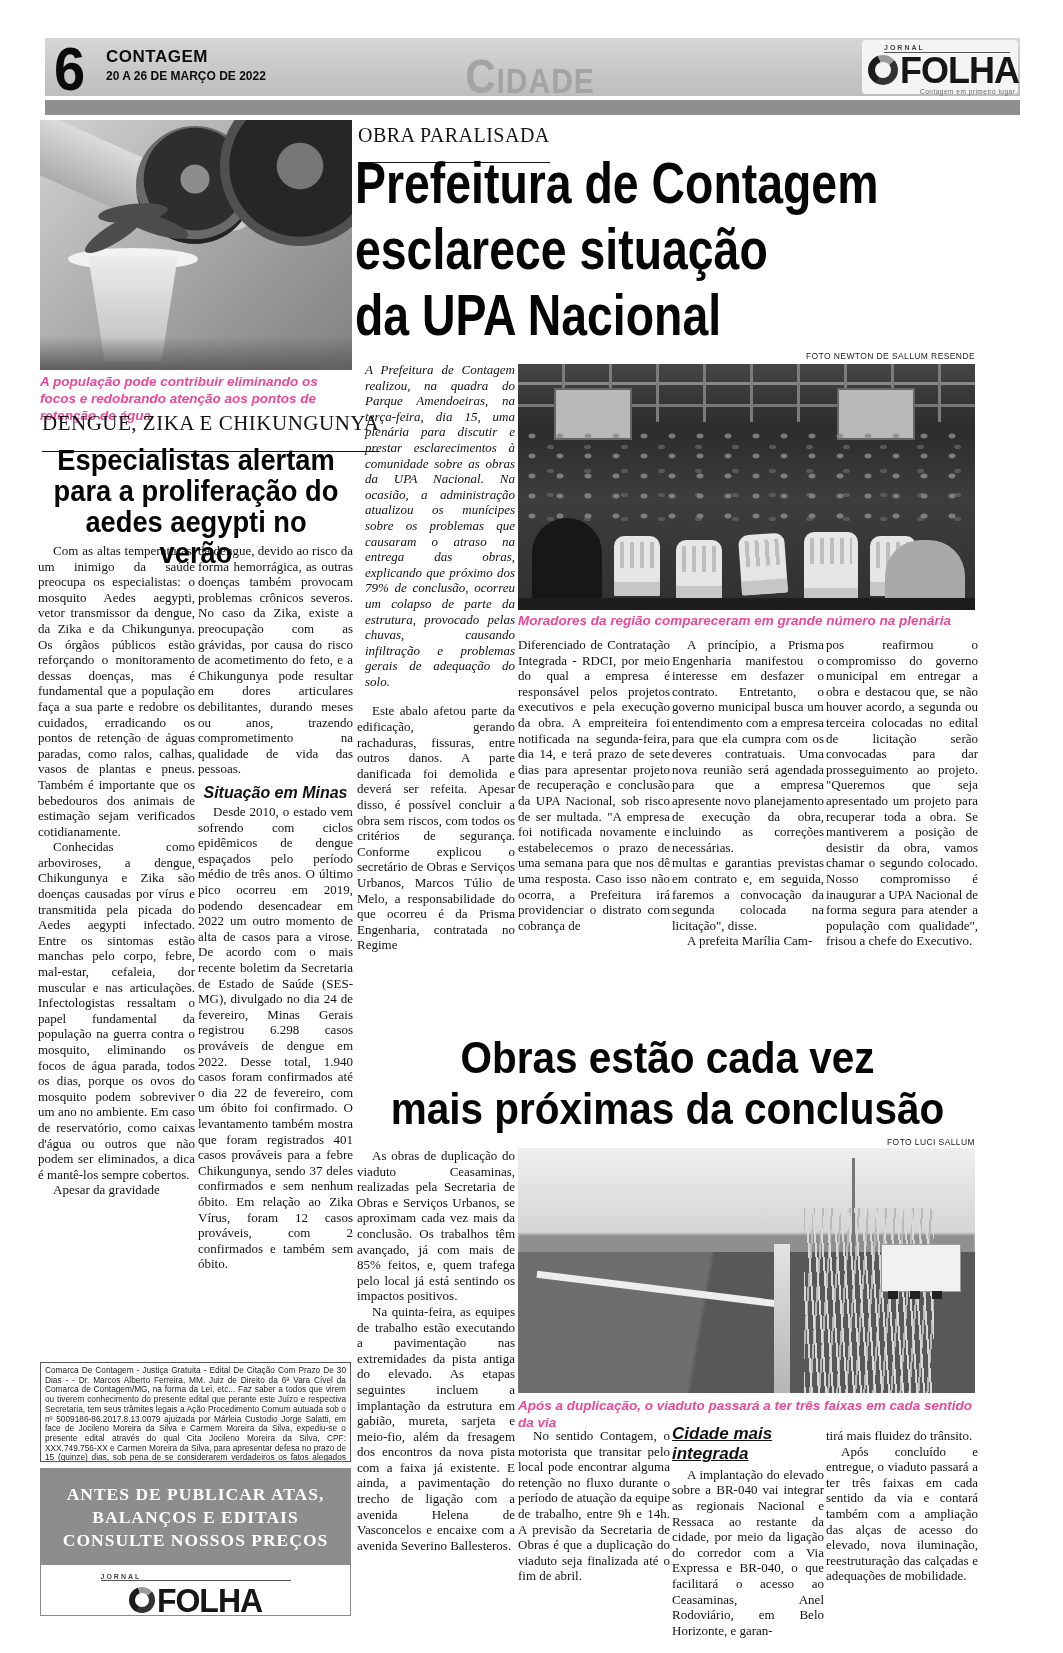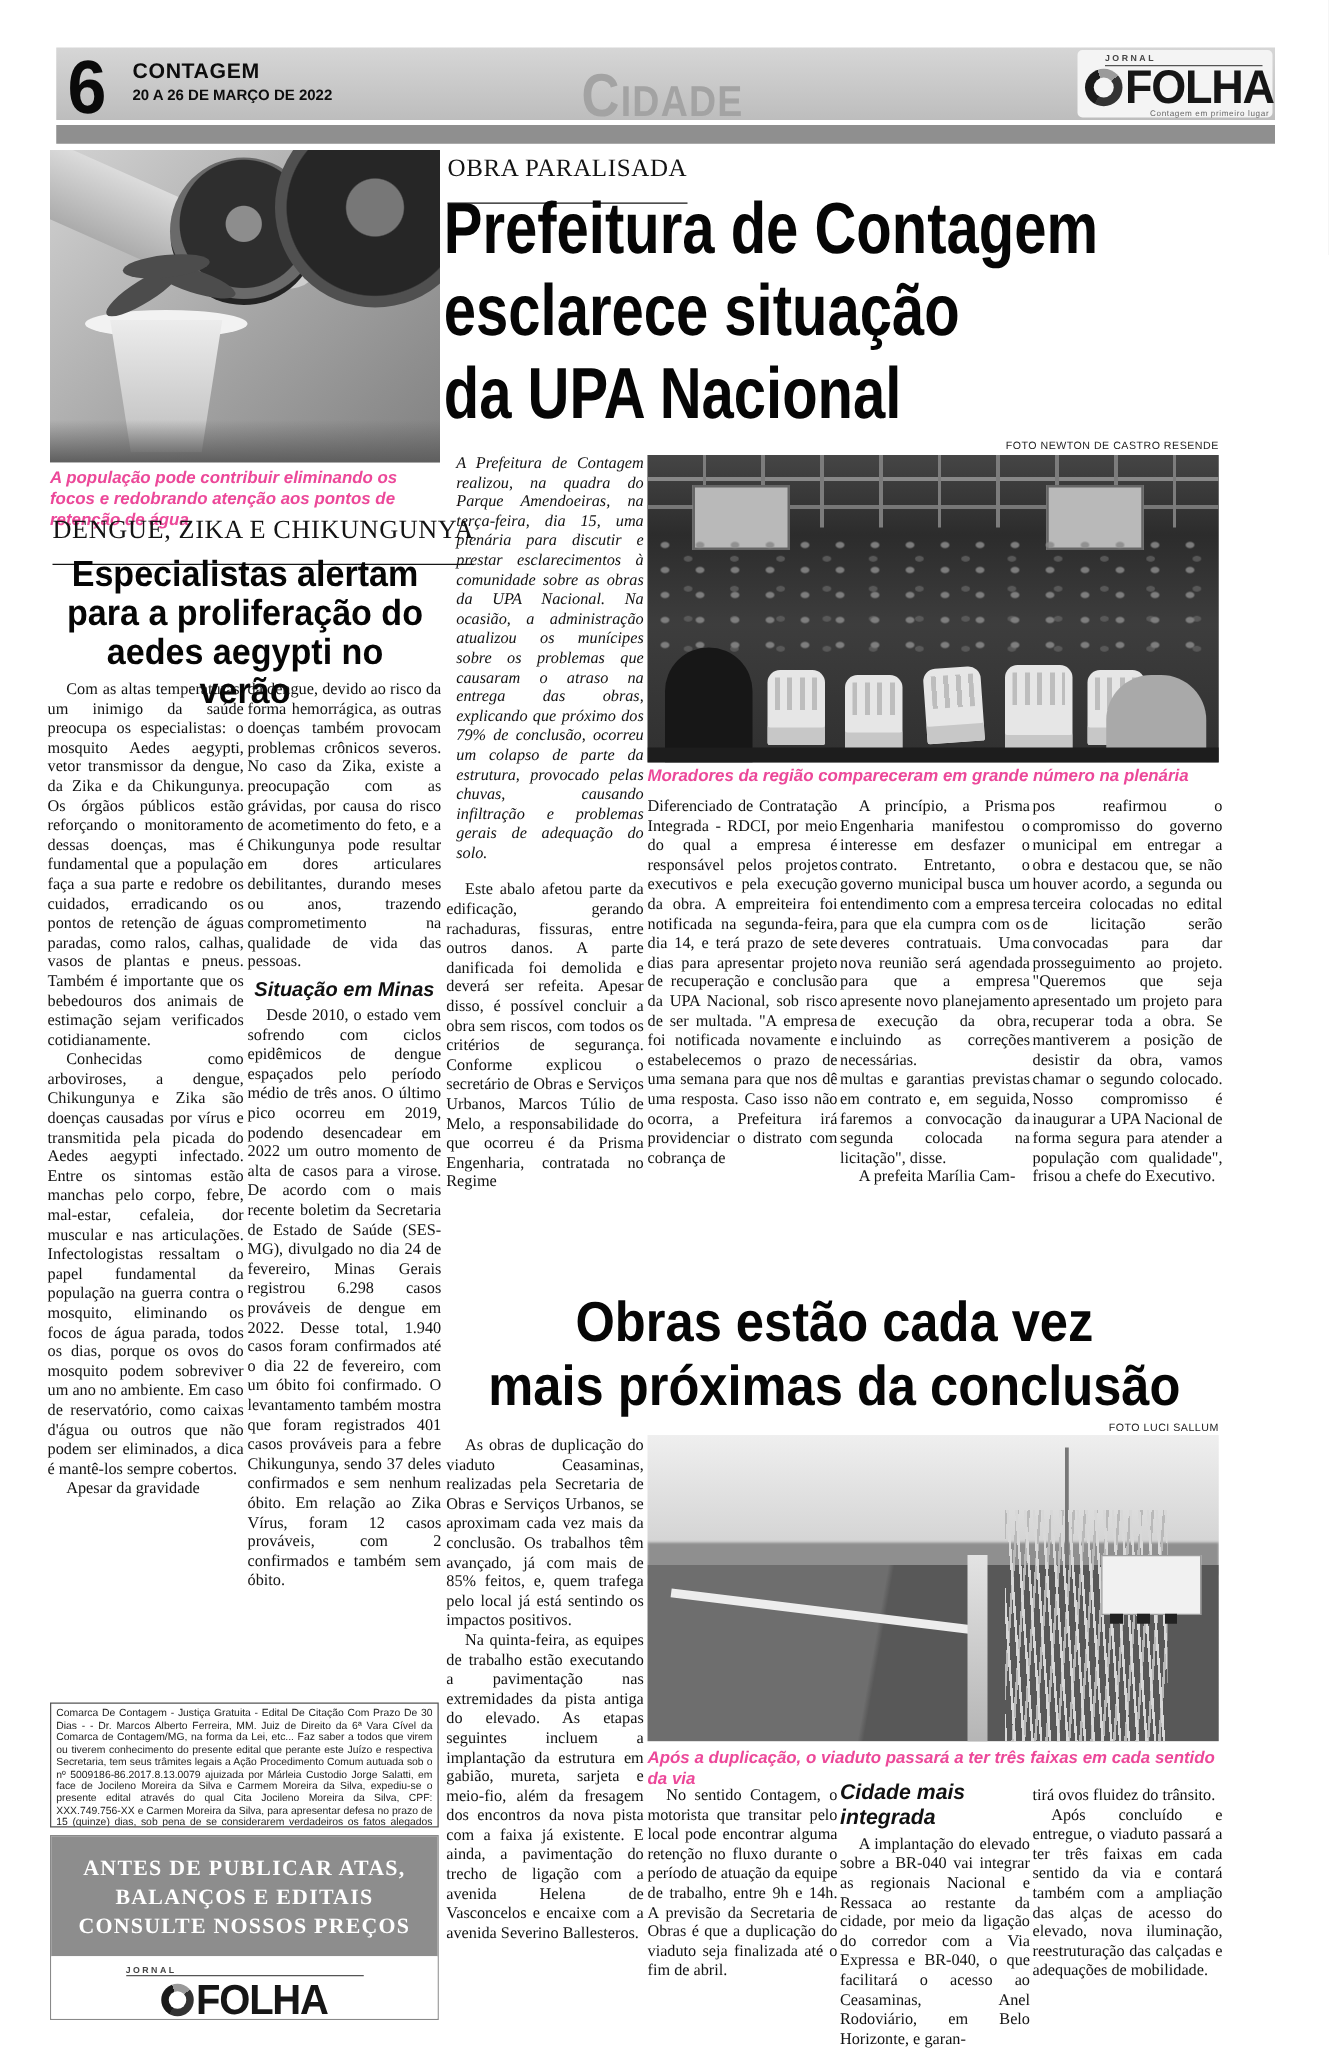--- a/index.html
+++ b/index.html
@@ -178,21 +178,21 @@
   </div>
 
   <div class="abs" style="left:358px;top:124px;">
     <span class="kicker" style="font-size:20px;">OBRA PARALISADA</span>
   </div>
   <div class="abs headline" style="left:355px;top:150px;width:780px;font-size:58px;line-height:66px;transform:scaleX(.8);transform-origin:left top;">
     <div>Prefeitura de Contagem</div>
     <div>esclarece situação</div>
     <div>da UPA Nacional</div>
   </div>
-  <div class="abs credit" style="left:675px;top:351px;width:300px;">FOTO NEWTON DE CASTRO RESENDE</div>
+  <div class="abs credit" style="left:675px;top:351px;width:300px;">FOTO NEWTON DE SALLUM RESENDE</div>
 
   <div class="abs body-col" style="left:357px;top:362px;width:158px;height:623px;">
     <p class="lead-italic">A Prefeitura de Contagem realizou, na quadra do Parque Amendoeiras, na terça-feira, dia 15, uma plenária para discutir e prestar esclarecimentos à comunidade sobre as obras da UPA Nacional. Na ocasião, a administração atualizou os munícipes sobre os problemas que causaram o atraso na entrega das obras, explicando que próximo dos 79% de conclusão, ocorreu um colapso de parte da estrutura, provocado pelas chuvas, causando infiltração e problemas gerais de adequação do solo.</p>
     <p>Este abalo afetou parte da edificação, gerando rachaduras, fissuras, entre outros danos. A parte danificada foi demolida e deverá ser refeita. Apesar disso, é possível concluir a obra sem riscos, com todos os critérios de segurança. Conforme explicou o secretário de Obras e Serviços Urbanos, Marcos Túlio de Melo, a responsabilidade do que ocorreu é da Prisma Engenharia, contratada no Regime</p>
   </div>
 
   <div class="abs photo ph2" style="left:518px;top:364px;width:457px;height:246px;">
     <div class="truss"></div>
     <div class="screen" style="left:36px;"></div>
     <div class="screen" style="right:60px;"></div>
@@ -239,21 +239,21 @@
     <div class="barrier"></div>
     <div class="grass"></div>
     <div class="truck"></div>
   </div>
   <div class="abs caption" style="left:518px;top:1398px;width:460px;">Após a duplicação, o viaduto passará a ter três faixas em cada sentido da via</div>
 
   <div class="abs body-col" style="left:518px;top:1428px;width:152px;height:215px;">
     <p>No sentido Contagem, o motorista que transitar pelo local pode encontrar alguma retenção no fluxo durante o período de atuação da equipe de trabalho, entre 9h e 14h. A previsão da Secretaria de Obras é que a duplicação do viaduto seja finalizada até o fim de abril.</p>
   </div>
   <div class="abs body-col" style="left:672px;top:1424px;width:152px;height:220px;">
-    <div class="subhead" style="text-align:left;font-size:17px;margin:0 0 2px 0;">Cidade mais integrada</div>
+    <div class="subhead" style="text-align:left;font-size:17px;margin:0 0 2px 0;text-decoration:underline;">Cidade mais integrada</div>
     <p>A implantação do elevado sobre a BR-040 vai integrar as regionais Nacional e Ressaca ao restante da cidade, por meio da ligação do corredor com a Via Expressa e BR-040, o que facilitará o acesso ao Ceasaminas, Anel Rodoviário, em Belo Horizonte, e garan-</p>
   </div>
   <div class="abs body-col" style="left:826px;top:1428px;width:152px;height:215px;">
-    <p style="text-indent:0;">tirá ovos fluidez do trânsito.</p>
+    <p style="text-indent:0;">tirá mais fluidez do trânsito.</p>
     <p>Após concluído e entregue, o viaduto passará a ter três faixas em cada sentido da via e contará também com a ampliação das alças de acesso do elevado, nova iluminação, reestruturação das calçadas e adequações de mobilidade.</p>
   </div>
 
 </div>
 
 </body></html>

